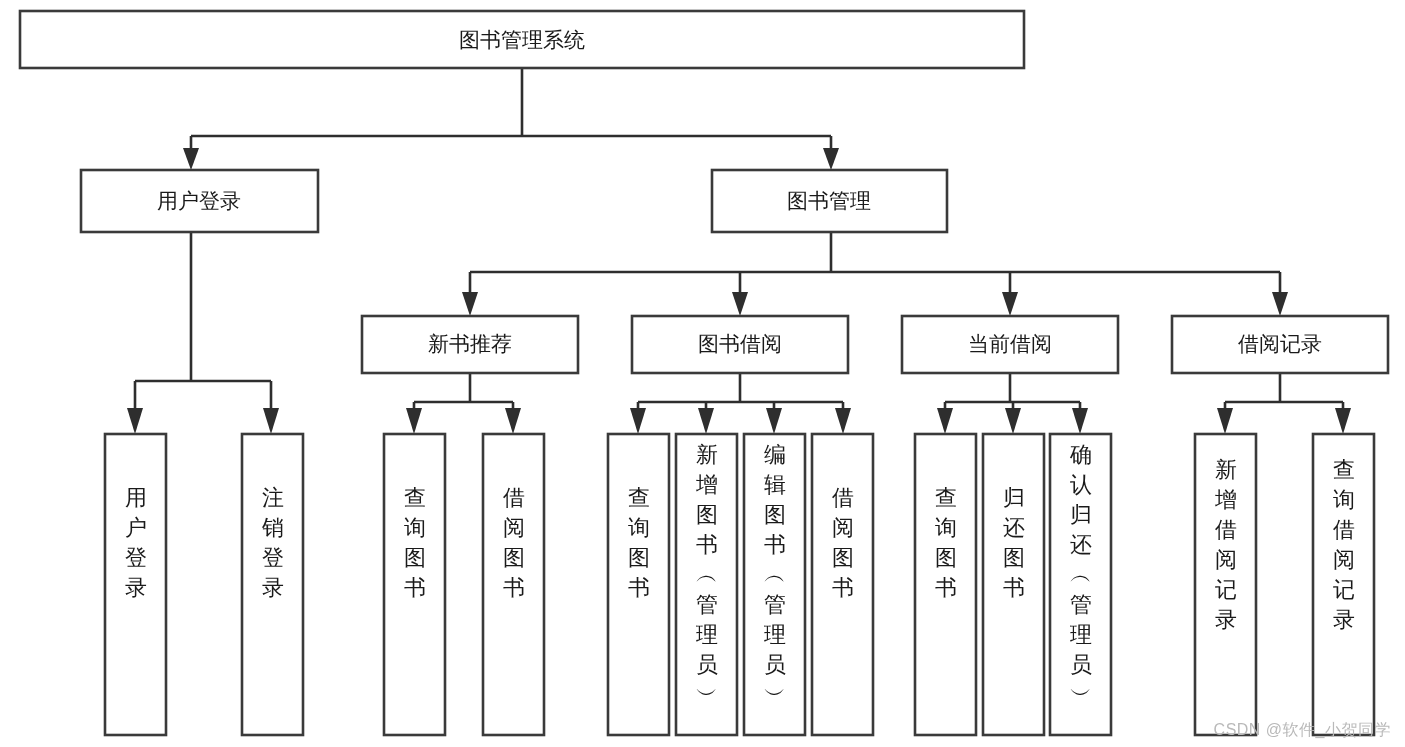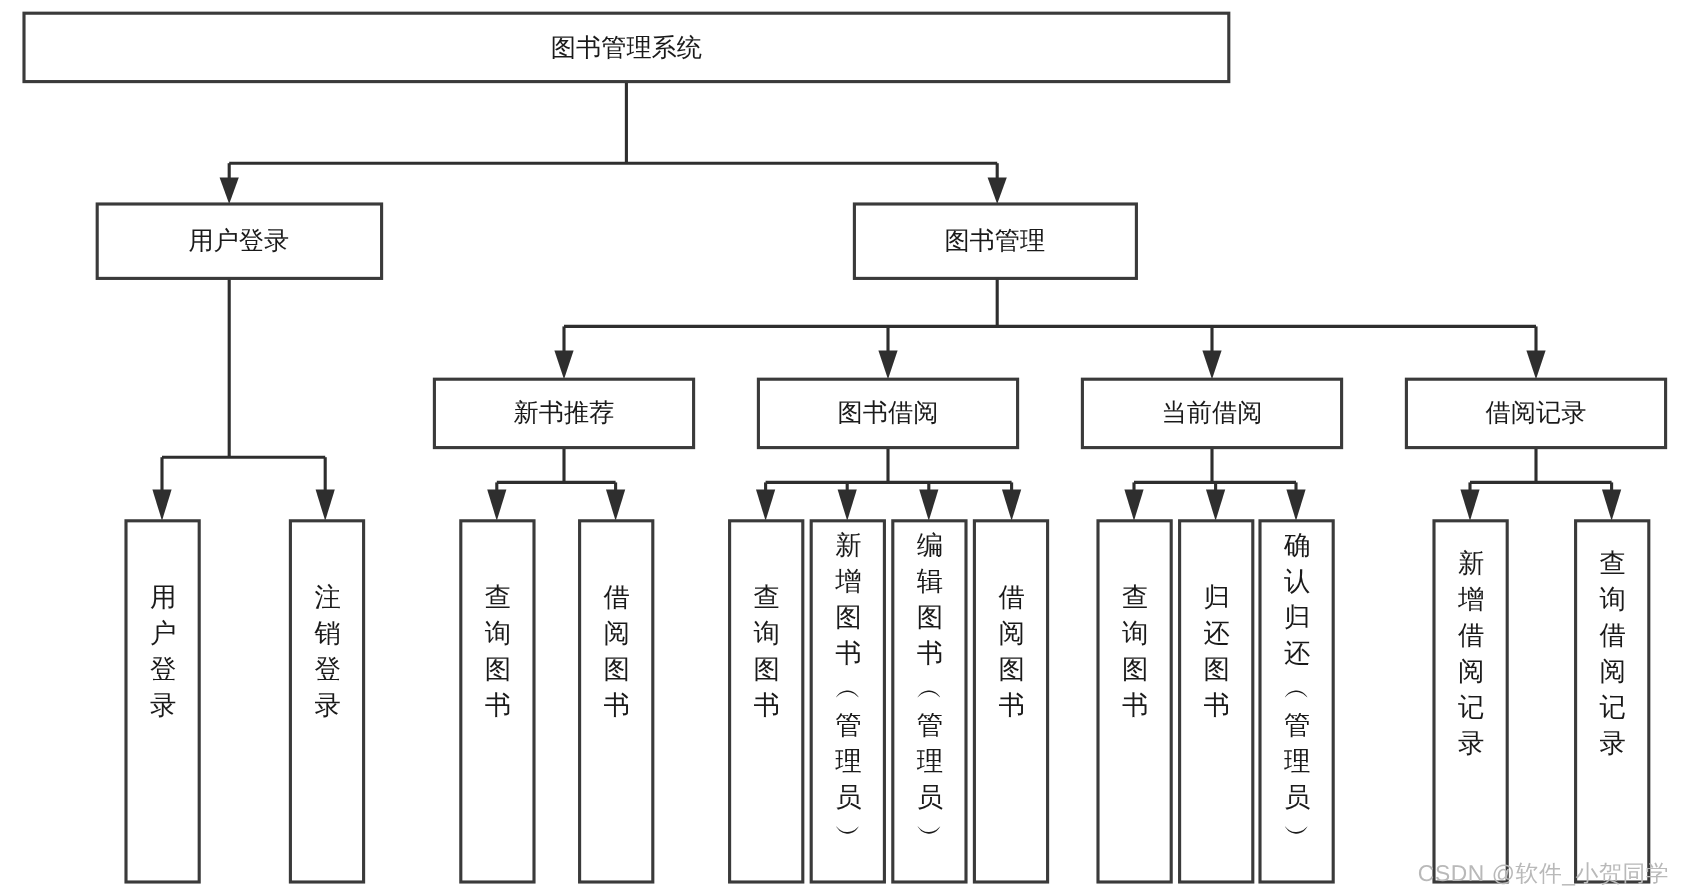--- a/index.html
+++ b/index.html
@@ -47,21 +47,21 @@
   }
   .edge-arrow {
     fill: #2e2e2e;
     stroke: none;
   }
   .watermark-text {
     position: absolute;
     right: 14px;
     bottom: 6px;
     font-family: "Liberation Sans", "DejaVu Sans", sans-serif;
-    font-size: 19px;
+    font-size: 16px;
     color: #b9b9b9;
     white-space: nowrap;
     letter-spacing: 0.5px;
     margin-top: 17px;
   }
 </style>
 </head>
 <body>
 
 <div id="chart-root">

